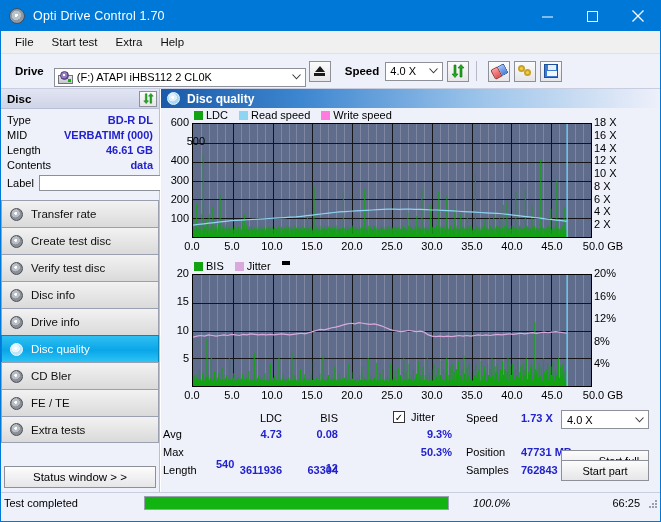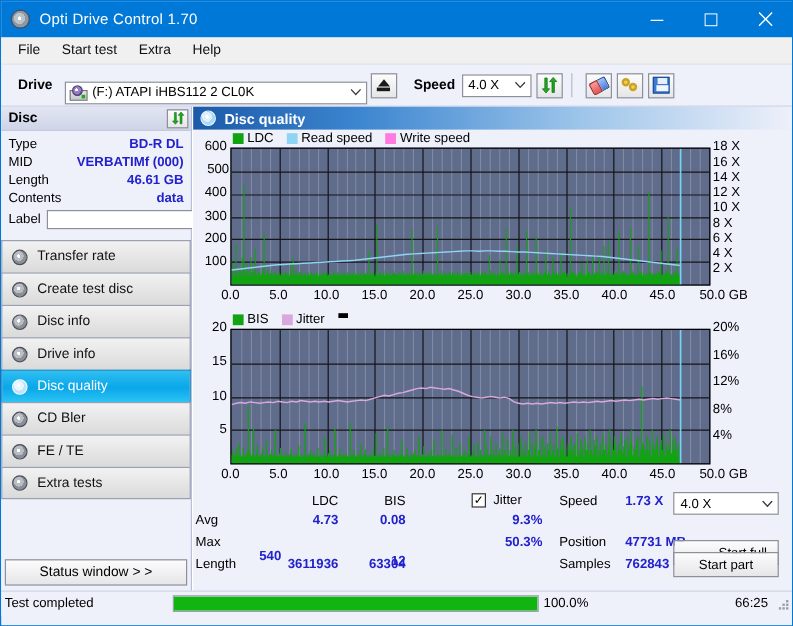--- a/index.html
+++ b/index.html
@@ -288,20 +288,26 @@
           <span class="nav-ic">
               <span class="d"></span>
             </span>
           <span>Transfer rate</span>
         </div>
         <div class="navitem">
           <span class="nav-ic">
               <span class="d"></span>
             </span>
           <span>Create test disc</span>
+        </div>
+        <div class="navitem">
+          <span class="nav-ic">
+              <span class="d"></span>
+            </span>
+          <span>Verify test disc</span>
         </div>
         <div class="navitem">
           <span class="nav-ic">
               <span class="d"></span>
             </span>
           <span>Disc info</span>
         </div>
         <div class="navitem">
           <span class="nav-ic">
               <span class="d"></span>
@@ -419,21 +425,21 @@
               <rect x="0" y="110" width="374.12" height="3" fill="#12a312"></rect>
               <path d="M0.00 101.07 L5.42 100.44 L10.84 99.82 L16.27 99.19 L21.69 98.56 L27.11 97.93 L32.53 97.31 L37.95 96.68 L43.38 96.36 L48.80 96.05 L54.22 95.74 L59.64 95.42 L65.06 95.11 L70.49 94.79 L75.91 94.48 L81.33 94.17 L86.75 93.85 L92.17 93.54 L97.60 93.22 L103.02 92.91 L108.44 92.28 L113.86 91.66 L119.28 91.03 L124.71 90.40 L130.13 89.77 L135.55 89.14 L140.97 88.52 L146.39 87.89 L151.82 87.58 L157.24 87.26 L162.66 86.95 L168.08 86.63 L173.50 86.32 L178.93 86.01 L184.35 85.69 L189.77 85.38 L195.19 85.06 L200.62 85.06 L206.04 85.38 L211.46 85.06 L216.88 85.06 L222.30 85.38 L227.73 85.38 L233.15 85.69 L238.57 86.01 L243.99 86.01 L249.41 86.32 L254.84 86.63 L260.26 86.95 L265.68 87.26 L271.10 87.58 L276.52 87.89 L281.95 88.20 L287.37 88.52 L292.79 88.83 L298.21 89.14 L303.63 89.46 L309.06 89.77 L314.48 90.40 L319.90 91.03 L325.32 91.66 L330.74 92.28 L336.17 92.91 L341.59 93.54 L347.01 94.17 L352.43 94.79 L357.85 95.42 L363.28 96.05 L368.70 96.68 L374.12 97.31 " stroke="#8fd4f2" stroke-width="1.2" fill="none"></path>
               <line x1="374.12" y1="0" x2="374.12" y2="113" stroke="#6fd3f5" stroke-width="1.3"></line>
             </svg>
         </div>
         <div id="y1labels">
             <div class="axis-lbl" style="left: 0px; width: 28px; text-align: right; top: 103.833px;">100</div>
             <div class="axis-lbl" style="left: 0px; width: 28px; text-align: right; top: 84.6667px;">200</div>
             <div class="axis-lbl" style="left: 0px; width: 28px; text-align: right; top: 65.5px;">300</div>
             <div class="axis-lbl" style="left: 0px; width: 28px; text-align: right; top: 46.3333px;">400</div>
-            <div class="axis-lbl" style="left: 2px; width: 28px; text-align: right; top: 27.1667px;">500</div>
+            <div class="axis-lbl" style="left: 16px; width: 28px; text-align: right; top: 27.1667px;">500</div>
             <div class="axis-lbl" style="left: 0px; width: 28px; text-align: right; top: 8px;">600</div>
           </div>
         <div id="y1rlabels">
             <div class="axis-lbl" style="left: 433px; top: 110.222px;">2 X</div>
             <div class="axis-lbl" style="left: 433px; top: 97.4444px;">4 X</div>
             <div class="axis-lbl" style="left: 433px; top: 84.6667px;">6 X</div>
             <div class="axis-lbl" style="left: 433px; top: 71.8889px;">8 X</div>
             <div class="axis-lbl" style="left: 433px; top: 59.1111px;">10 X</div>
             <div class="axis-lbl" style="left: 433px; top: 46.3333px;">12 X</div>
             <div class="axis-lbl" style="left: 433px; top: 33.5556px;">14 X</div>
@@ -599,21 +605,21 @@
         <div class="btn sbtn" style="position:absolute;left:400px;top:50px;">Start part</div>
       </div>
     </div>
   </div>
 
   <div class="statusbar">
     <div style="width:140px;">Test completed</div>
     <div class="progress" style="width:305px;">
       <div class="bar" id="progbar" style="width: 100%;"></div>
     </div>
-    <div style="width:70px;padding-left:4px;">100.0%</div>
+    <div style="width:70px;padding-left:24px;font-style:italic;">100.0%</div>
     <div style="flex:1;text-align:right;padding-right:4px;">66:25</div>
     <div class="grip">
       <i style="right:0;bottom:0;"></i>
         <i style="right:3px;bottom:0;"></i>
         <i style="right:6px;bottom:0;"></i>
       <i style="right:0;bottom:3px;"></i>
         <i style="right:3px;bottom:3px;"></i>
         <i style="right:0;bottom:6px;"></i>
     </div>
   </div>

